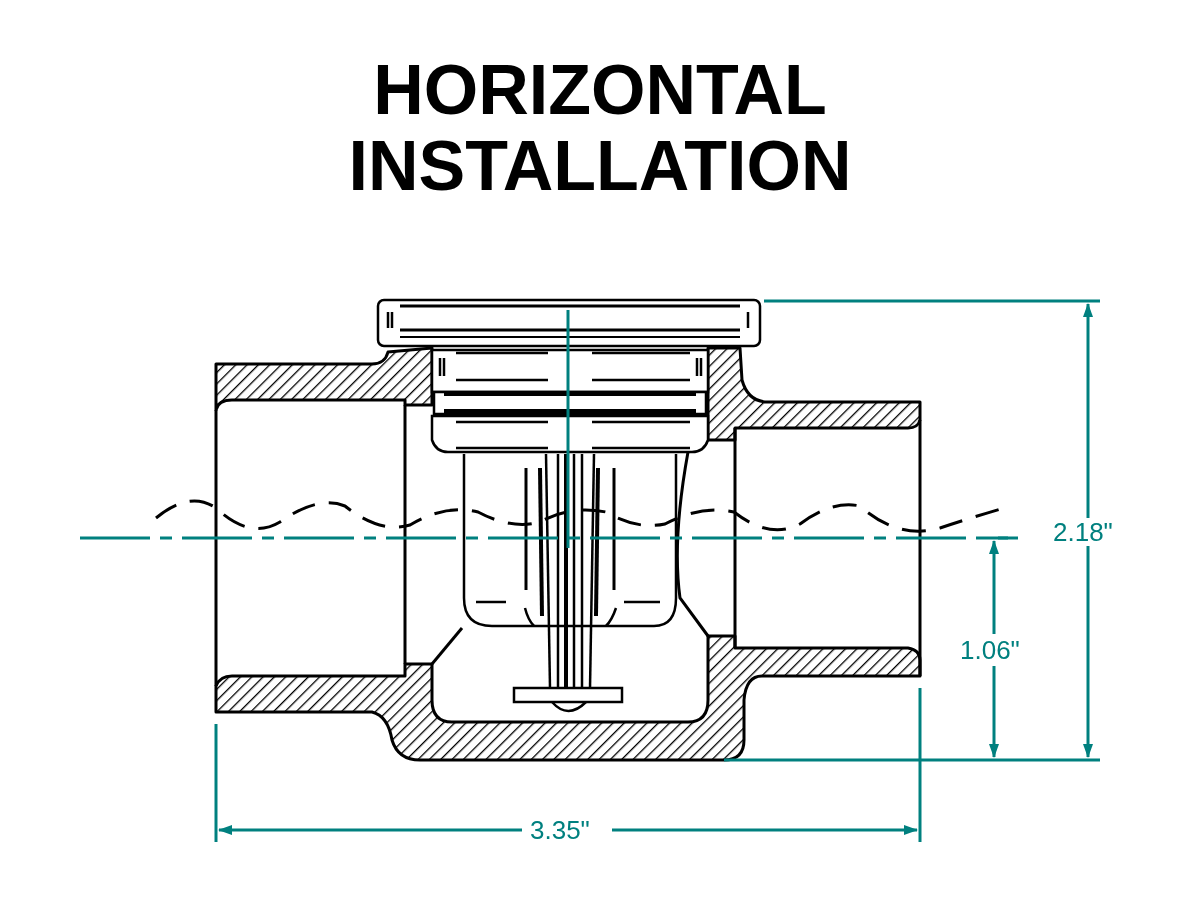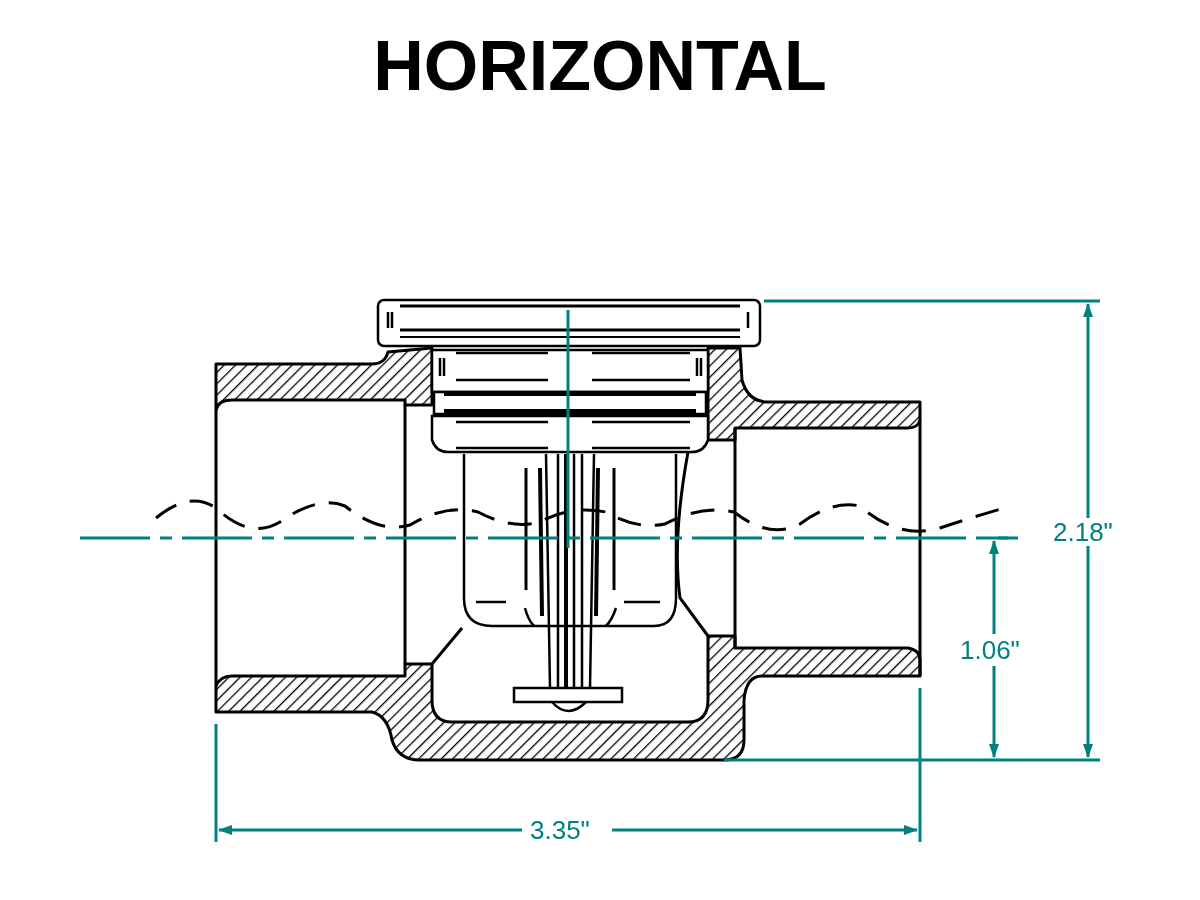--- a/index.html
+++ b/index.html
@@ -1,30 +1,31 @@
 <!DOCTYPE html>
 <html><head>
 <meta charset="utf-8">
 <style>
   html, body { margin: 0; padding: 0; background: #ffffff; }
   body { width: 1200px; height: 900px; position: relative; overflow: hidden; font-family: "Liberation Sans", sans-serif; }
   .title {
-    position: absolute; left: 0; top: 28px; width: 1200px; text-align: center;
+    position: absolute; left: 0; top: 52px; width: 1200px; text-align: center;
     font-family: "Liberation Sans", sans-serif; font-weight: bold; font-size: 70px;
     line-height: 76px; color: #000; letter-spacing: 0px;
   }
   .title span { display: block; }
   svg.drawing { position: absolute; left: 0; top: 0; }
   .dim-label { font-family: "Liberation Sans", sans-serif; font-size: 26px; }
 </style>
 </head>
 <body>
 
 <div class="title">
   <span>HORIZONTAL</span>
+  <span>INSTALLATION</span>
 </div>
 
 <svg class="drawing" width="1200" height="900" viewBox="0 0 1200 900" xmlns="http://www.w3.org/2000/svg">
   <defs>
     <pattern id="hatch" patternUnits="userSpaceOnUse" width="8" height="8" patternTransform="rotate(45)">
       <rect width="8" height="8" fill="#ffffff"></rect>
       <line x1="0" y1="0" x2="0" y2="8" stroke="#000" stroke-width="2.6"></line>
     </pattern>
     <marker id="arrow" markerWidth="14" markerHeight="10" refX="13" refY="5" orient="auto" markerUnits="userSpaceOnUse">
       <path d="M0,0 L14,5 L0,10 Z" fill="#00807f"></path>

